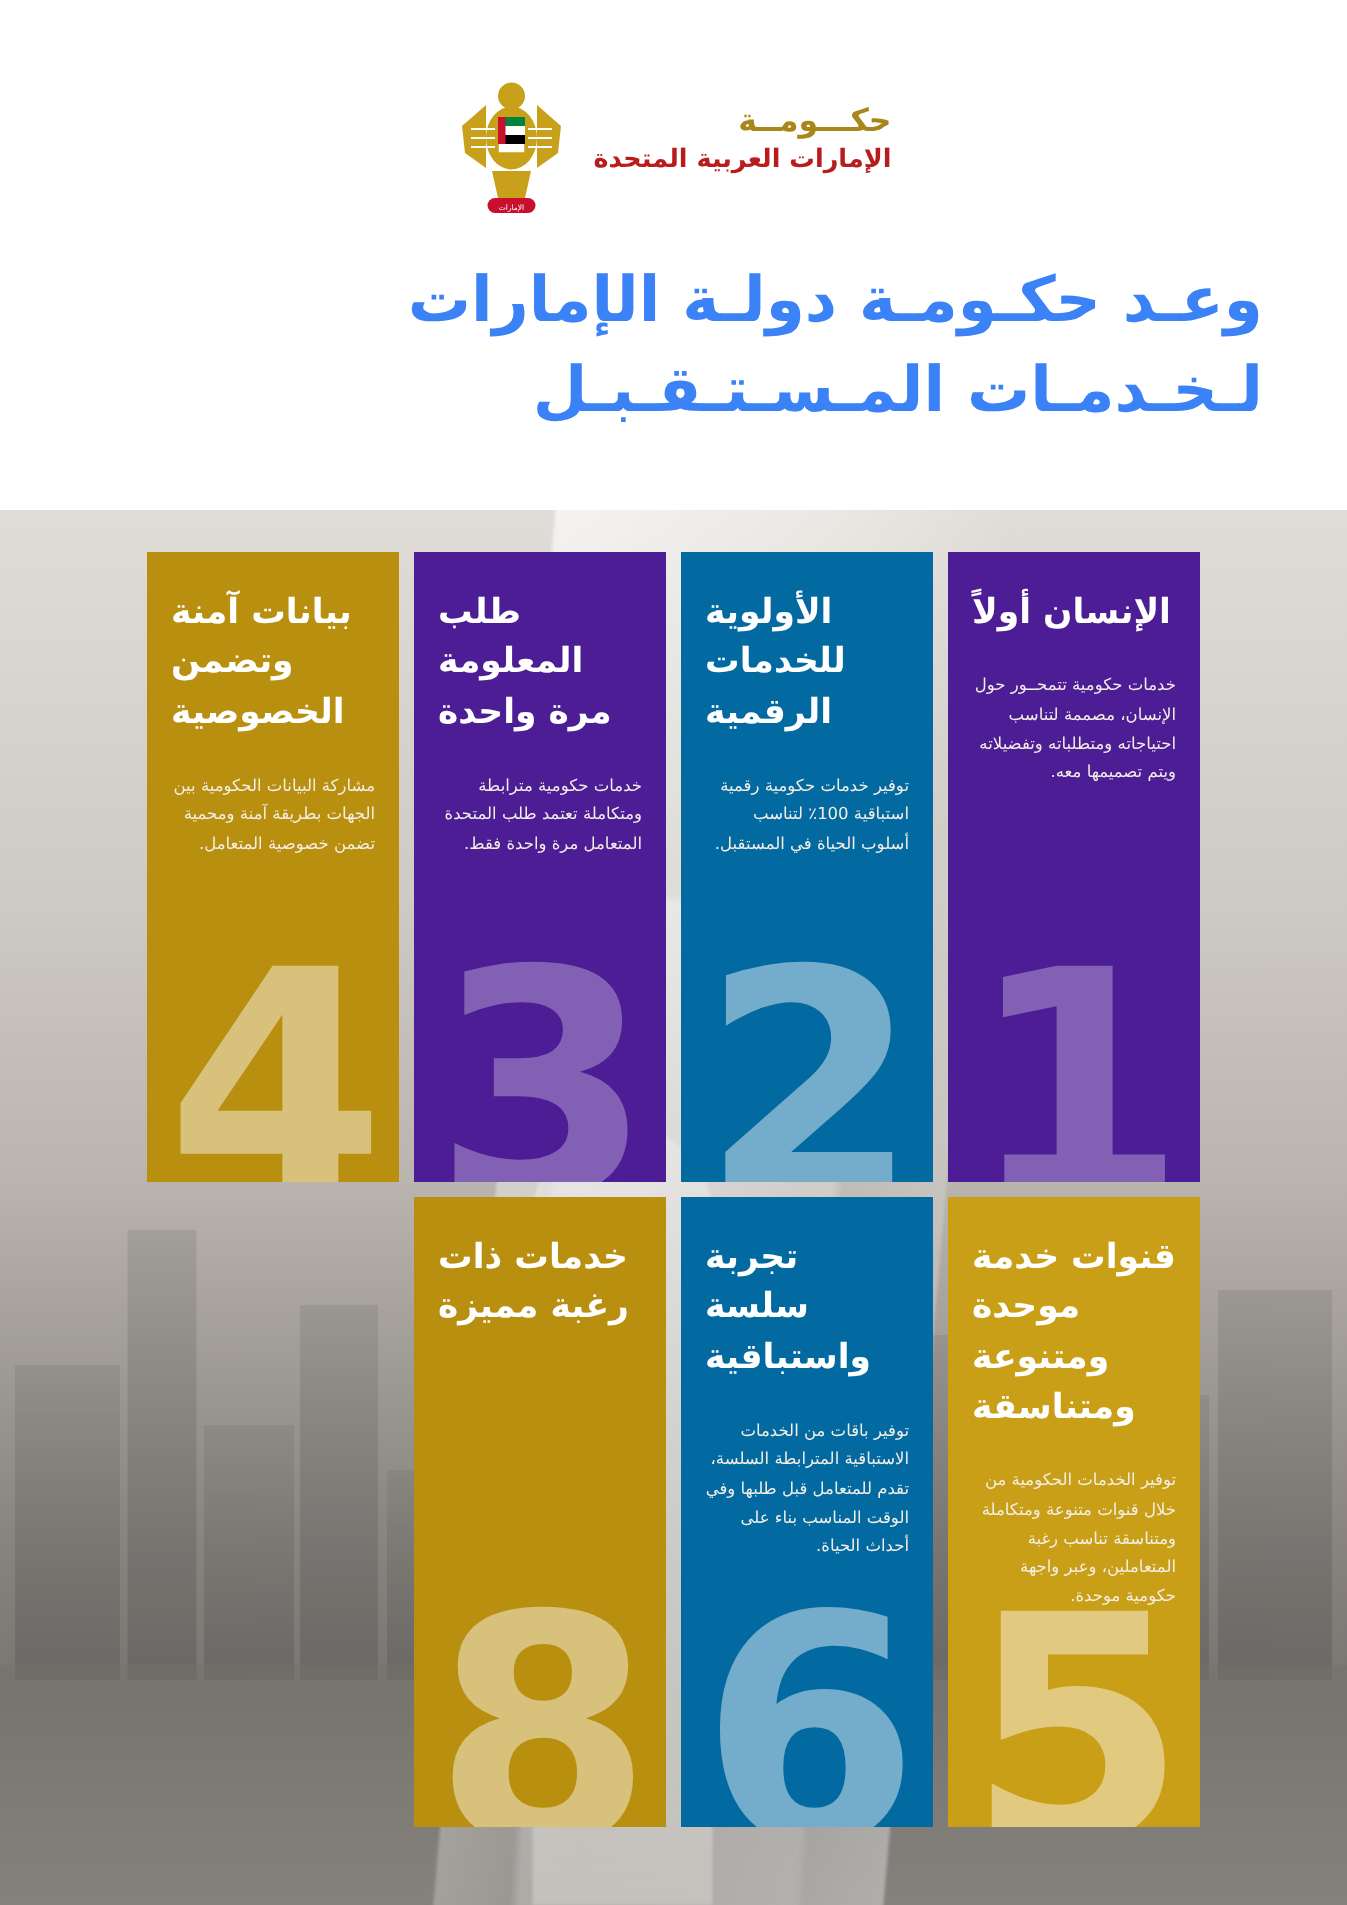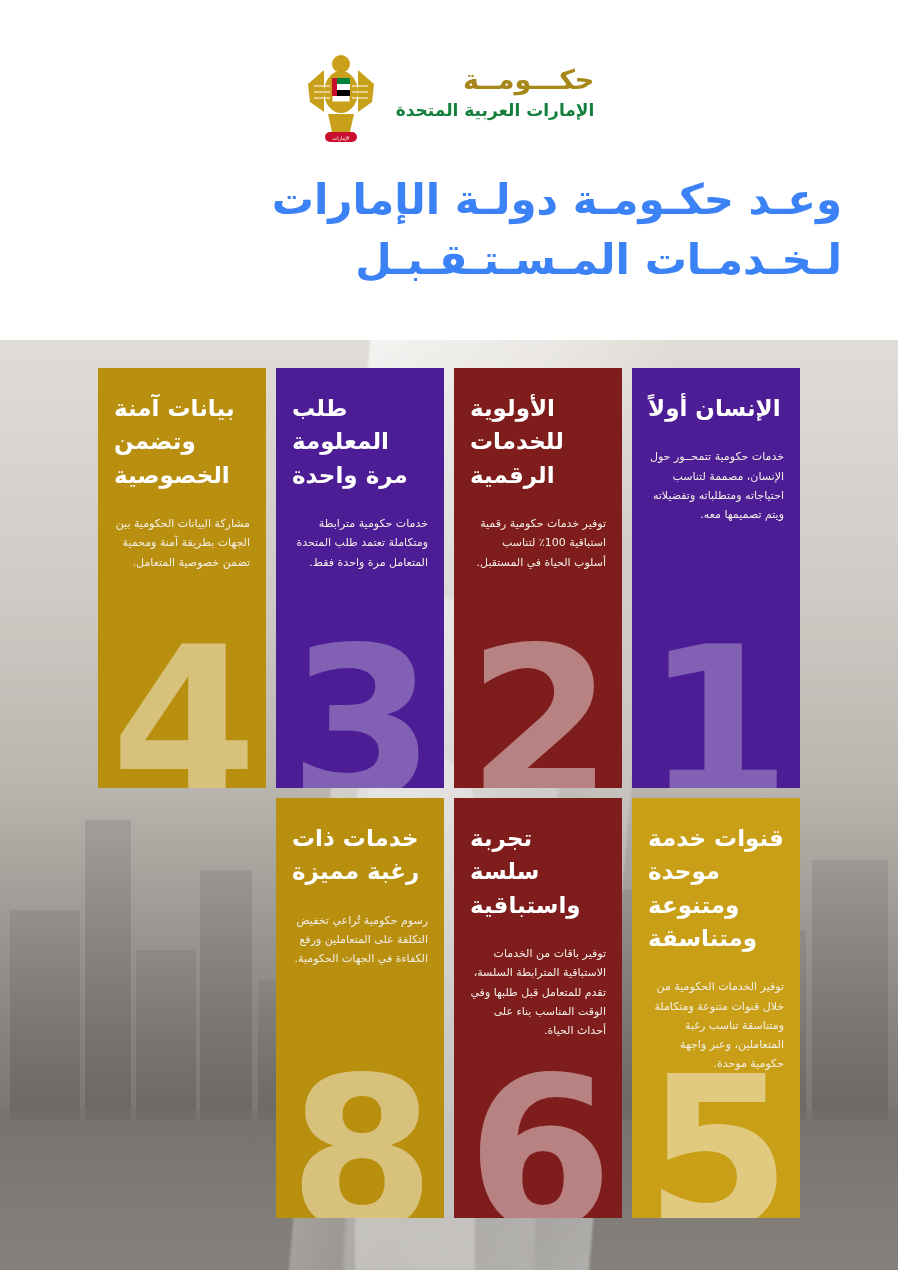--- a/index.html
+++ b/index.html
@@ -33,29 +33,29 @@
     justify-content: center;
     gap: 18px;
     padding-top: 40px;
   }
   .emblem-text {
     text-align: right;
     line-height: 1.35;
     color: #9d7d12;
   }
   .emblem-text .line1 {
-    font-size: 27px;
+    font-size: 21px;
     font-weight: bold;
     letter-spacing: 5px;
     color: #a8871a;
   }
   .emblem-text .line2 {
     font-size: 17px;
     font-weight: bold;
-    color: #15803d;
+    color: #b91c1c;
   }
   .emblem {
     width: 74px;
     height: 104px;
     position: relative;
   }
   .emblem svg { display: block; }
 
   .main-title {
     margin: 26px 56px 0 56px;
@@ -197,21 +197,21 @@
     right: 0;
     text-align: center;
     font-size: 210px;
     font-weight: bold;
     line-height: 1;
     color: rgba(255,255,255,.42);
     letter-spacing: -4px;
   }
   
   .c-dark  { background: #4c1d95; }
-  .c-gold  { background: #7f1d1d; }
+  .c-gold  { background: #0369a1; }
   .c-gold2 { background: #b98f10; }
   .c-gold3 { background: #c99f18; padding-left: 16px; }
   .c-dark .num { color: rgba(255,255,255,.30); }
   .c-gold .num, .c-gold2 .num, .c-gold3 .num { color: rgba(255,255,255,.45); }
 </style>
 </head>
 <body>
 
 <div class="poster">
 
@@ -300,18 +300,17 @@
         <div class="desc">توفير الخدمات الحكومية من خلال قنوات متنوعة ومتكاملة ومتناسقة تناسب رغبة المتعاملين، وعبر واجهة حكومية موحدة.</div>
         <div class="num">5</div>
       </div>
       <div class="card c-gold">
         <div class="title">تجربة سلسة واستباقية</div>
         <div class="desc">توفير باقات من الخدمات الاستباقية المترابطة السلسة، تقدم للمتعامل قبل طلبها وفي الوقت المناسب بناء على أحداث الحياة.</div>
         <div class="num">6</div>
       </div>
       <div class="card c-gold2">
         <div class="title">خدمات ذات رغبة مميزة</div>
-        <div class="desc">رسوم حكومية تُراعي تخفيض التكلفة على المتعاملين ورفع الكفاءة في الجهات الحكومية.</div>
         <div class="num">8</div>
       </div>
     </div>
 
 </div>
 
 </body></html>

